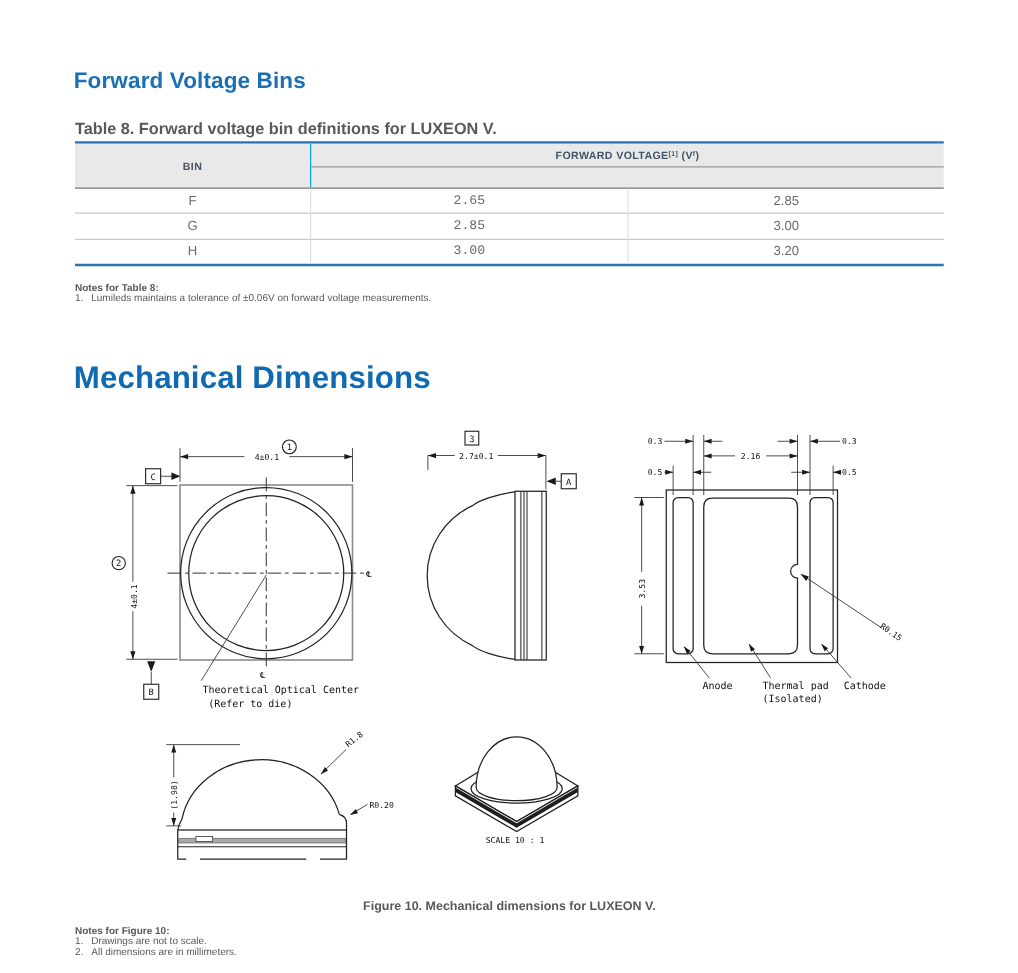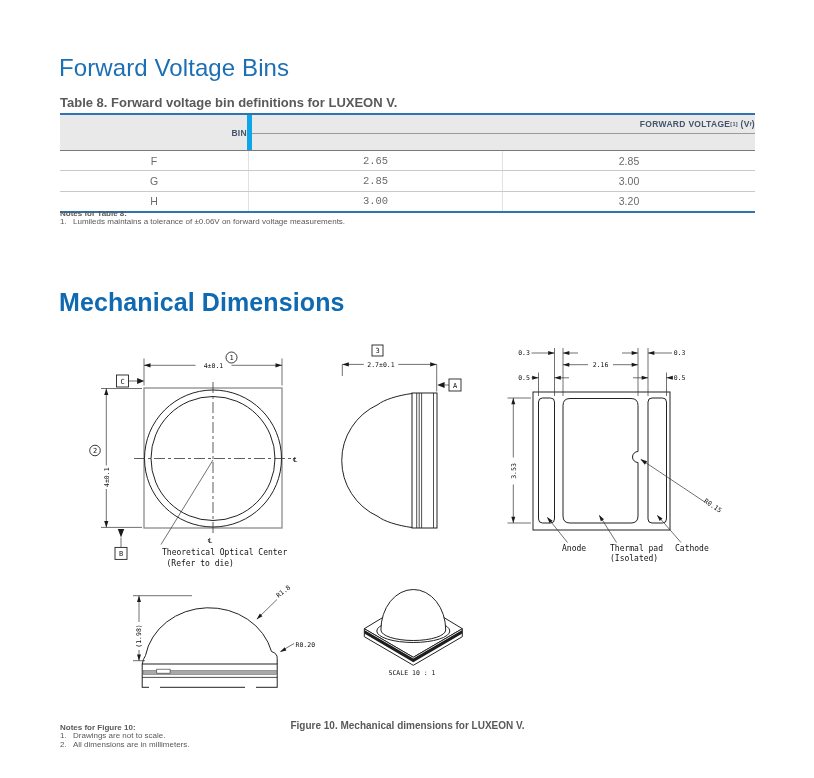--- a/index.html
+++ b/index.html
@@ -1,45 +1,45 @@
 <!DOCTYPE html>
 <html><head>
 <meta charset="utf-8">
 <style>
   html,body{margin:0;padding:0;}
   body{width:814px;height:778px;background:#ffffff;position:relative;overflow:hidden;
        font-family:"Liberation Sans",sans-serif;}
   .abs{position:absolute;}
   
-  .h1{left:59px;top:54px;font-size:24px;font-weight:400;color:#1b6fb5;letter-spacing:.1px;}
+  .h1{left:59px;top:54px;font-size:18px;font-weight:700;color:#1b6fb5;letter-spacing:.1px;}
   .h2{left:59px;top:288px;font-size:25px;font-weight:700;color:#0f6ab2;letter-spacing:.1px;}
   .tcaption{left:60px;top:95px;font-size:13px;font-weight:700;color:#595959;}
   
   .tbl{left:60px;top:113px;width:695px;border-top:2px solid #2e74b5;border-bottom:2px solid #2e74b5;}
   .thead{display:flex;background:#e9e9e9;border-bottom:1.5px solid #7a7a7a;}
-  .hcell{font-size:8.5px;font-weight:700;color:#44546a;letter-spacing:.3px;display:flex;align-items:center;justify-content:flex-end;}
-  .bin-h{width:188px;border-right:5px solid #0ea5e9;}
+  .hcell{font-size:8.5px;font-weight:700;color:#44546a;letter-spacing:.3px;display:flex;align-items:center;justify-content:center;}
+  .bin-h{width:188px;border-right:1px solid #0ea5e9;}
   .group-wrap{width:506px;display:flex;flex-direction:column;}
   .group-h{height:18px;border-bottom:1px solid #9a9a9a;}
   .subrow{display:flex;height:16px;}
   .min-h{width:253px;border-right:1px solid #9a9a9a;}
   .max-h{flex:1;}
   sup{font-size:5.5px;vertical-align:super;}
   sub{font-size:5.5px;vertical-align:sub;}
   .trow{display:flex;height:19.3px;}
   .trow + .trow{border-top:1px solid #c9c9c9;}
   .td{display:flex;align-items:center;justify-content:center;font-size:10.5px;color:#6b6b6b;}
   .td.c1{width:188px;border-right:1px solid #e2e2e2;}
   .td.c2{width:253px;border-right:1px solid #e2e2e2;font-family:Liberation Mono, monospace;}
   .td.c3{flex:1;}
   
   .notes{left:60px;color:#595959;}
   .notes-tbl{top:209px;}
   .notes-fig{top:723px;}
-  .nh{font-size:8px;font-weight:700;line-height:9px;}
+  .nh{font-size:8px;font-weight:700;line-height:9px;margin-top:17px;}
   .note-row{display:flex;font-size:8px;line-height:8.6px;}
   .note-num{width:13px;}
   
   .fcap{top:720px;left:60px;width:695px;text-align:center;font-size:10px;font-weight:700;color:#595959;}
   
   .s1{stroke:#222;stroke-width:1;fill:none;}
   .s08{stroke:#222;stroke-width:.8;fill:none;}
   .sq{stroke:#8d8d8d;stroke-width:1.3;fill:none;}
   .thin{stroke:#333;stroke-width:.7;fill:none;}
   .cl{stroke:#333;stroke-width:.8;fill:none;stroke-dasharray:11 3 3 3;}

